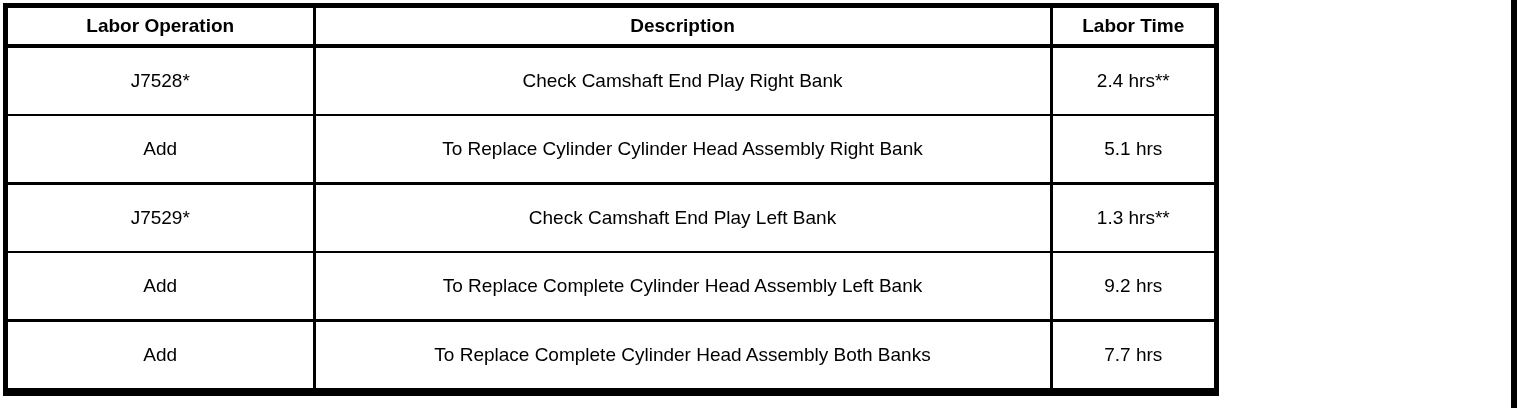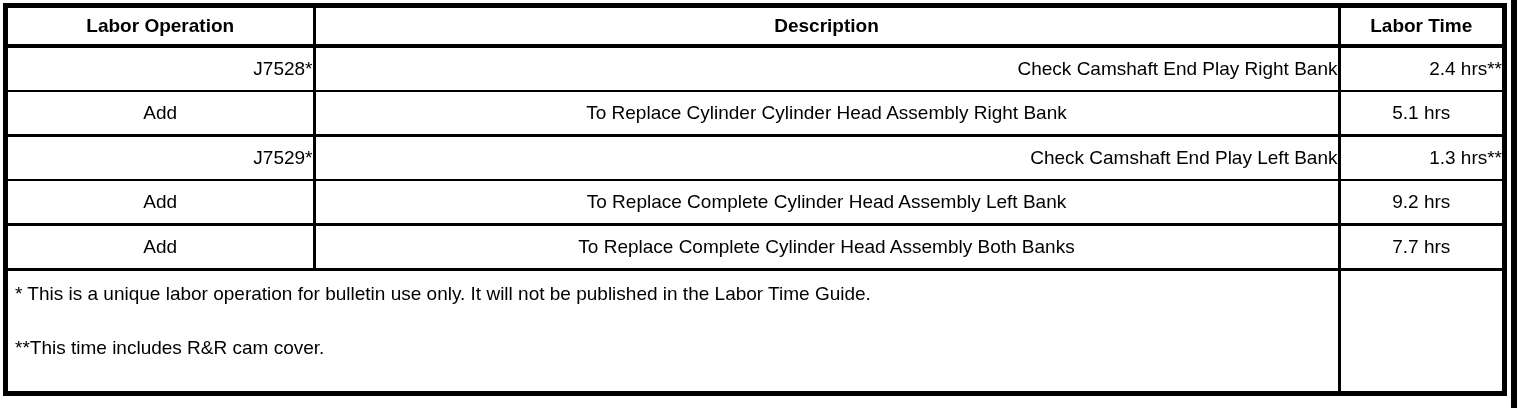--- a/index.html
+++ b/index.html
@@ -13,21 +13,21 @@
     height: 408px;
     background: #ffffff;
     color: #000000;
     font-family: "Liberation Sans", sans-serif;
     overflow: hidden;
   }
   .table-frame {
     position: absolute;
     left: 3px;
     top: 3px;
-    width: 1504px;
+    width: 1216px;
     height: 393px;
     box-sizing: border-box;
     border: 5px solid #000000;
     background: #ffffff;
   }
   table.labor-table {
     width: 100%;
     height: 100%;
     border-collapse: collapse;
     table-layout: fixed;
@@ -52,21 +52,20 @@
     vertical-align: middle;
     padding: 0;
     white-space: nowrap;
     overflow: hidden;
   }
   .sep-r { border-right: 3px solid #000000; }
 
   tr.row-op td {
     height: 42px;
     border-bottom: 2px solid #000000;
-    text-align: right;
   }
   tr.row-add td {
     height: 42px;
     border-bottom: 3px solid #000000;
     margin-top: 31px;
   }
   tr.footer-row td {
     vertical-align: top;
     text-align: left;
   }
@@ -129,26 +128,19 @@
         <tr class="row-add">
           <td class="sep-r">Add</td>
           <td class="sep-r">To Replace Complete Cylinder Head Assembly Left Bank</td>
           <td>9.2 hrs</td>
         </tr>
         <tr class="row-add">
           <td class="sep-r">Add</td>
           <td class="sep-r">To Replace Complete Cylinder Head Assembly Both Banks</td>
           <td>7.7 hrs</td>
         </tr>
-        <tr class="footer-row">
-          <td class="footnotes-cell sep-r" colspan="2">
-            <p class="footnote">* This is a unique labor operation for bulletin use only. It will not be published in the Labor Time Guide.</p>
-            <p class="footnote">**This time includes R&amp;R cam cover.</p>
-          </td>
-          <td></td>
-        </tr>
       </tbody>
     </table>
   </div>
 
   <div class="page-edge-line"></div>
 
 </div>
 
 </body></html>

